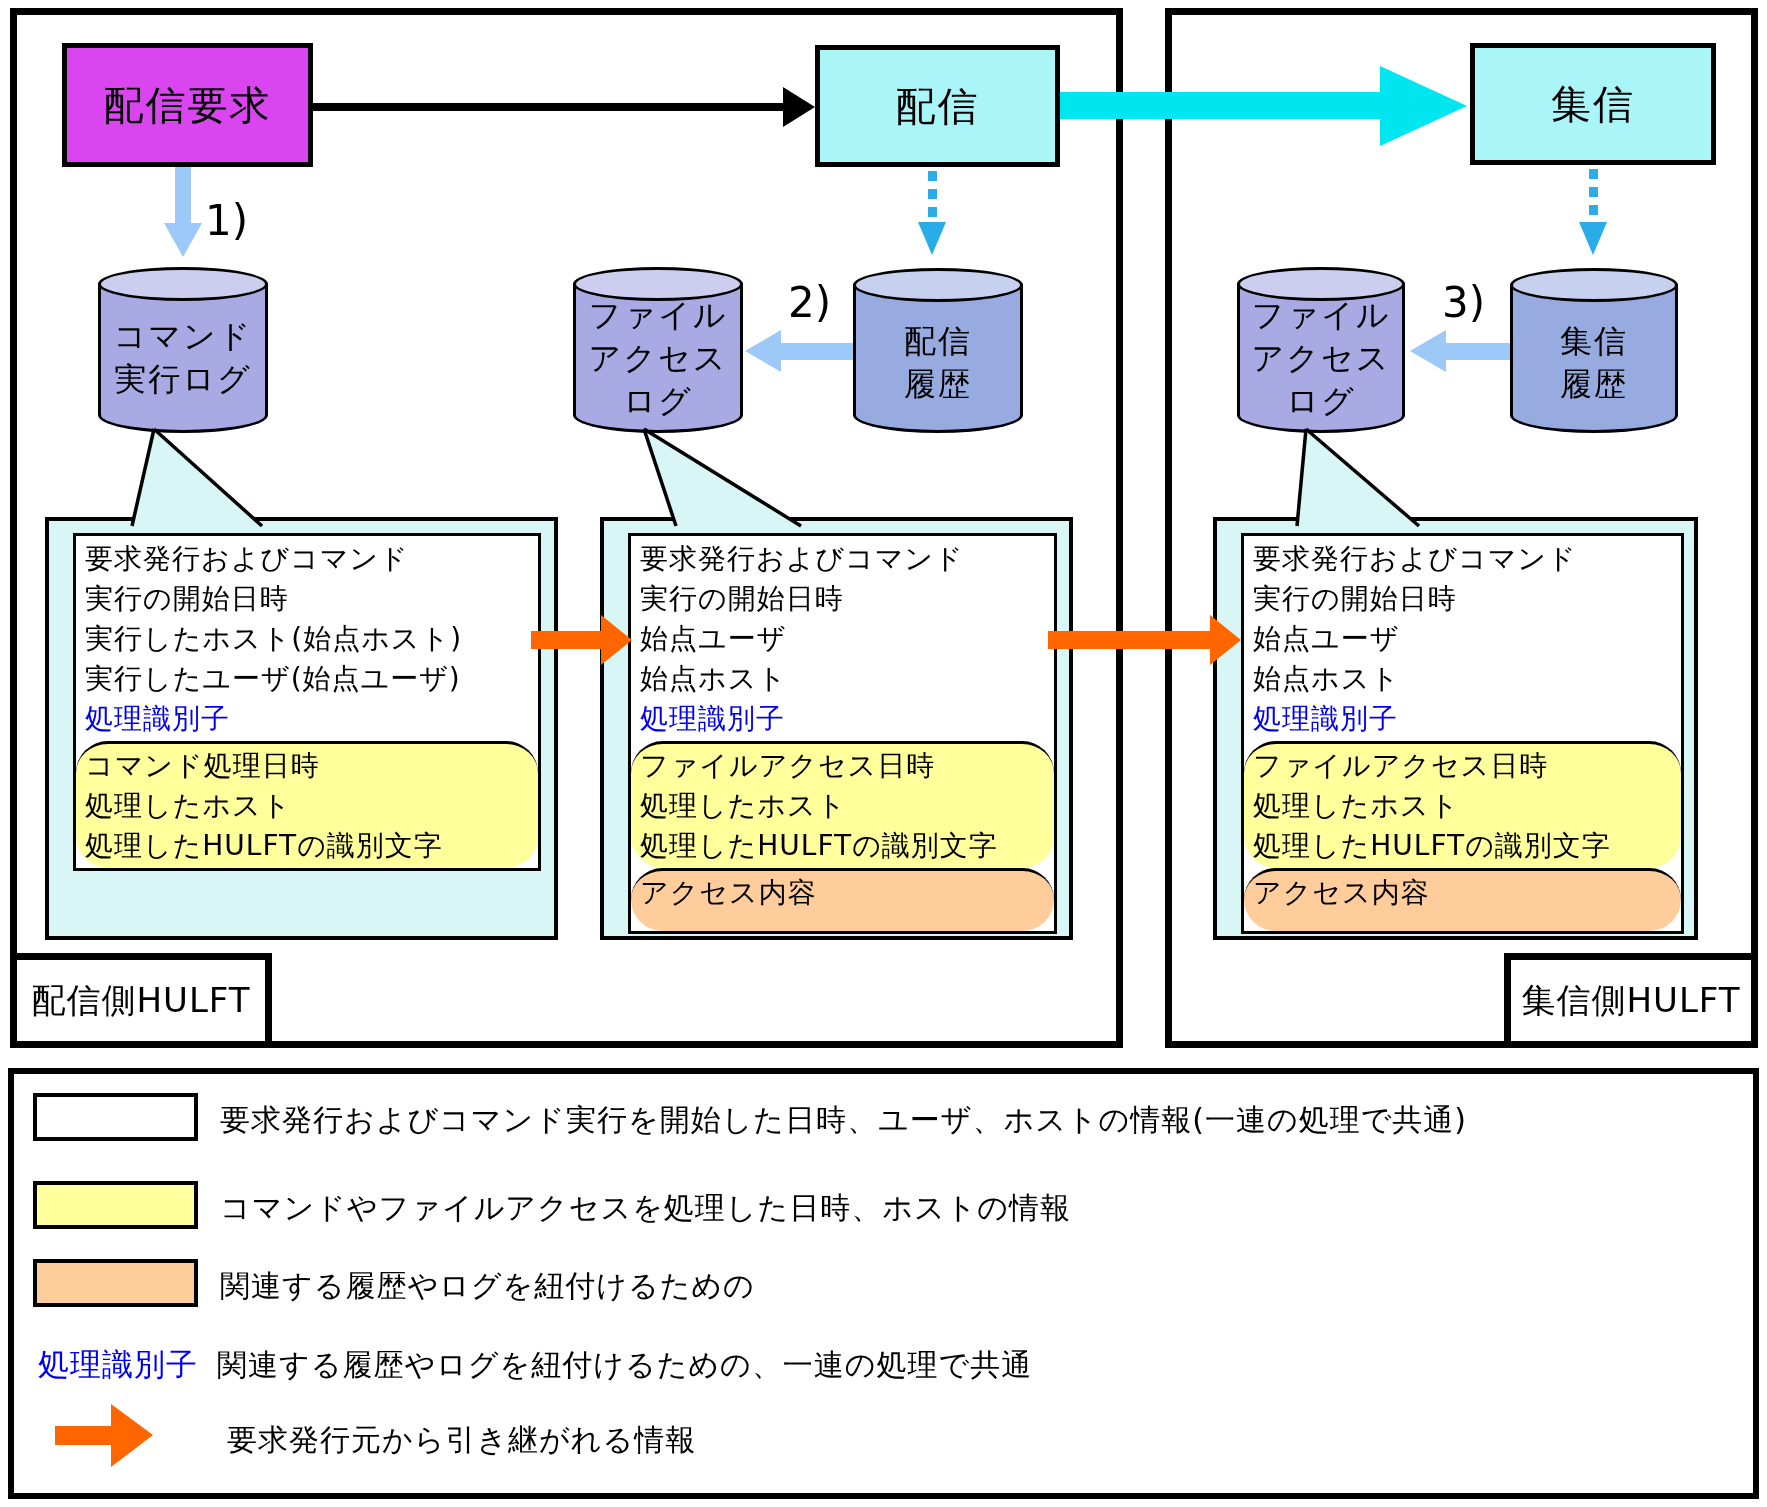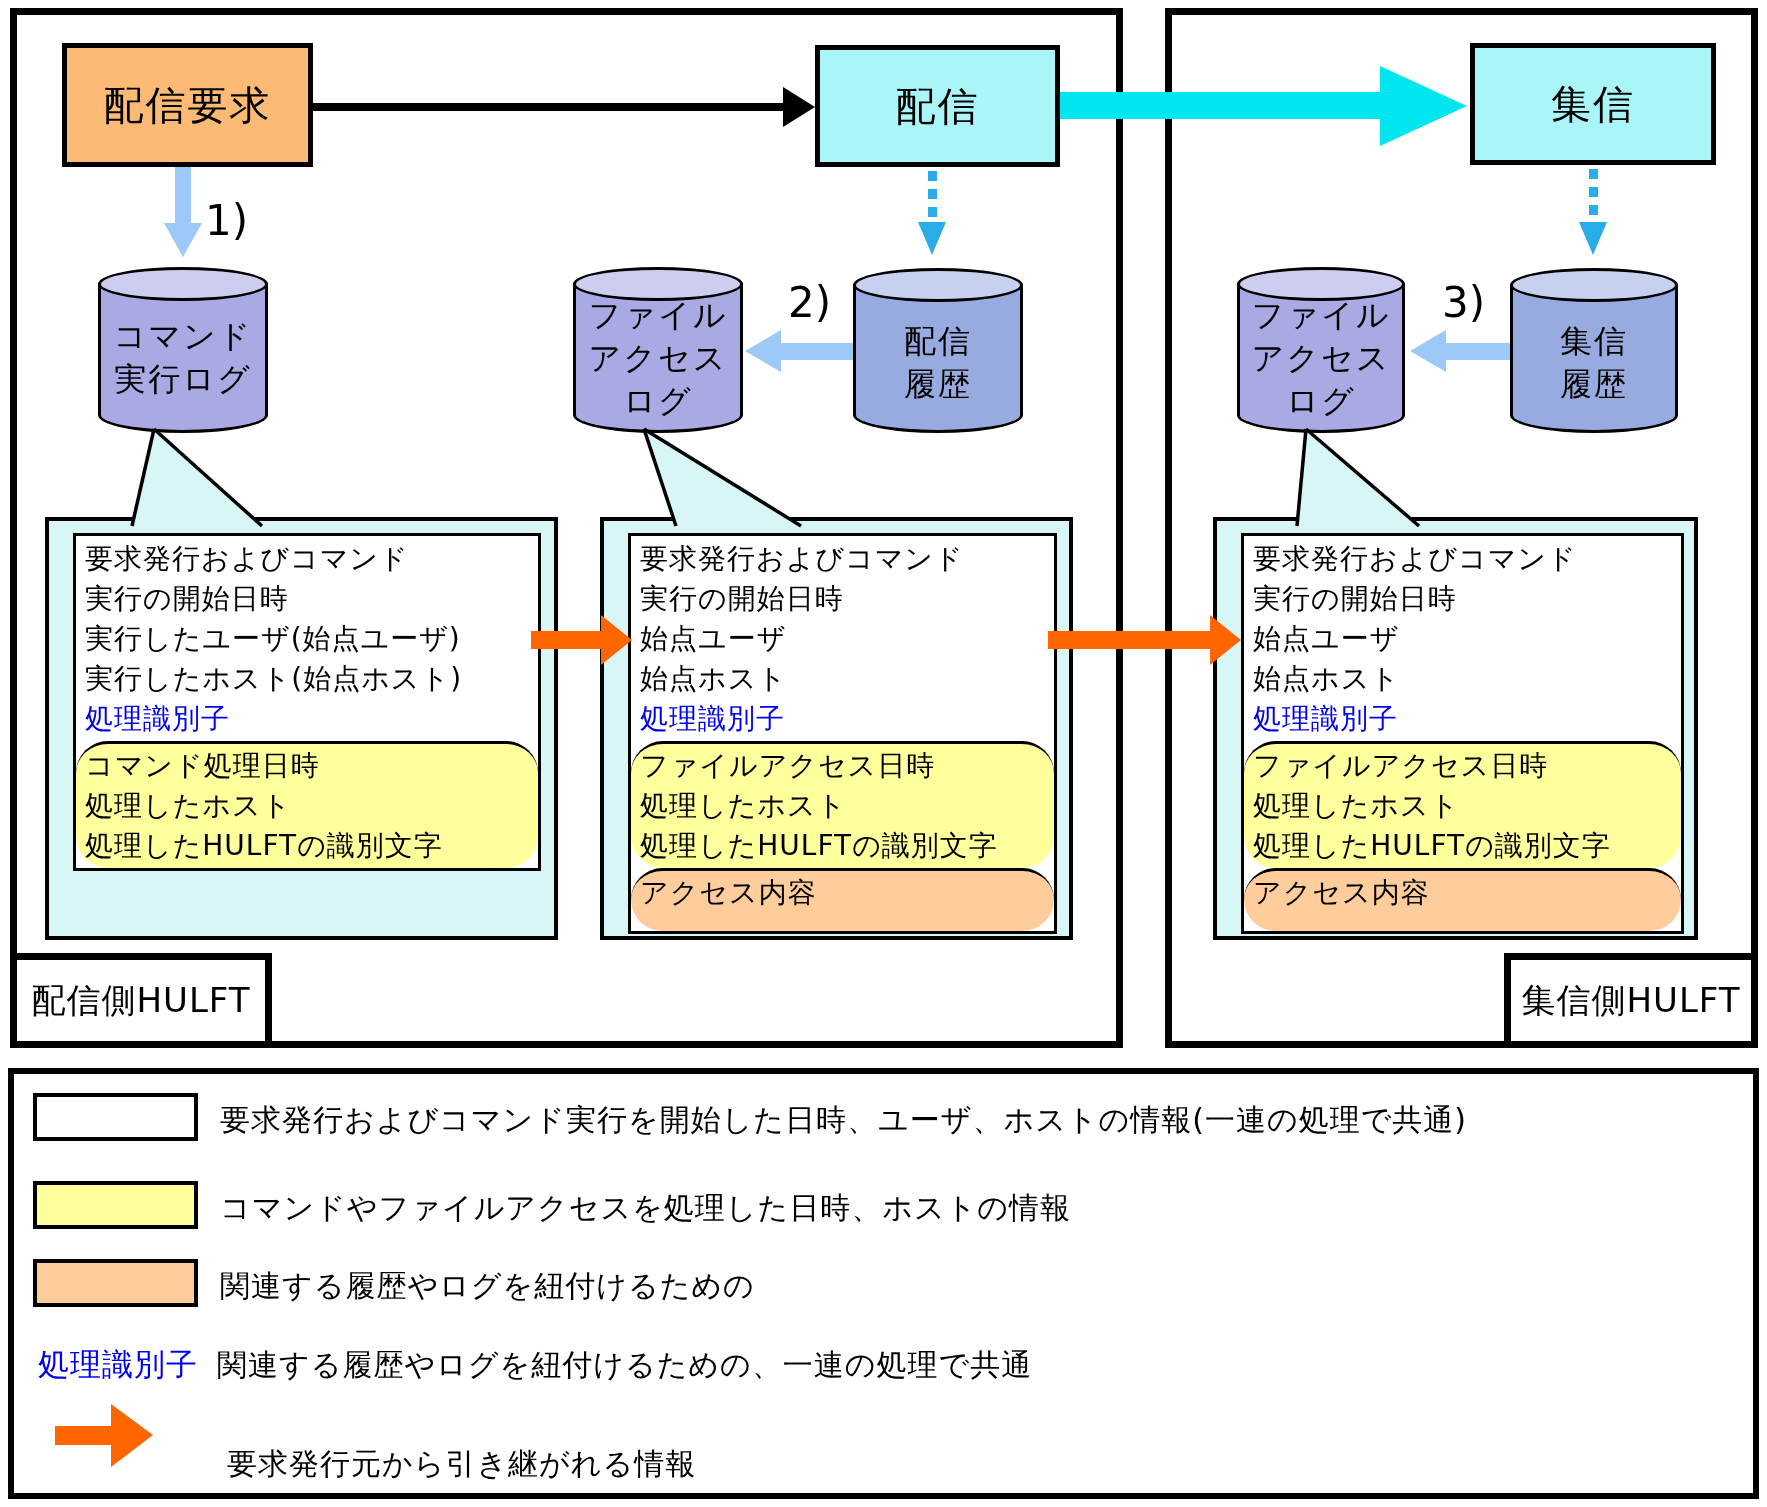--- a/index.html
+++ b/index.html
@@ -56,21 +56,21 @@
   .ltext{position:absolute;font-size:30px;letter-spacing:1px;white-space:nowrap;z-index:2;}
 </style>
 </head>
 <body>
 
 <div class="canvas">
 
   <div class="frame" style="left:10px;top:8px;width:1113px;height:1040px;"></div>
   <div class="frame" style="left:1165px;top:8px;width:593px;height:1040px;"></div>
 
-  <div class="pbox" style="left:62px;top:43px;width:251px;height:124px;background:#fdba74;">
+  <div class="pbox" style="left:62px;top:43px;width:251px;height:124px;background:#d946ef;">
     <span>配信要求</span>
   </div>
   <div class="pbox" style="left:815px;top:45px;width:245px;height:122px;background:#A9F5F8;">
     <span>配信</span>
   </div>
   <div class="pbox" style="left:1470px;top:43px;width:246px;height:122px;background:#A9F5F8;">
     <span>集信</span>
   </div>
 
   <div class="bar" style="left:313px;top:103px;width:472px;height:8px;background:#000;"></div>
@@ -146,22 +146,22 @@
   <div class="callout" style="left:45px;top:517px;width:513px;height:423px;">
     <svg class="tail" style="left:80px;width:140px;height:100px;" viewBox="0 0 140 100">
       <polygon points="25,0 3,97 133,97" fill="#D9F6F6"></polygon>
       <line x1="25" y1="0" x2="3" y2="97" stroke="#000" stroke-width="3.5"></line>
       <line x1="25" y1="0" x2="133" y2="97" stroke="#000" stroke-width="3.5"></line>
     </svg>
     <div class="ibox" style="width:462px;">
       <div class="sec sec-white">
         <div class="co-row">要求発行およびコマンド</div>
         <div class="co-row">実行の開始日時</div>
+        <div class="co-row">実行したホスト(始点ホスト)</div>
         <div class="co-row">実行したユーザ(始点ユーザ)</div>
-        <div class="co-row">実行したホスト(始点ホスト)</div>
         <div class="co-row id-blue">処理識別子</div>
       </div>
       <div class="sec sec-yellow">
         <div class="co-row">コマンド処理日時</div>
         <div class="co-row">処理したホスト</div>
         <div class="co-row">処理したHULFTの識別文字</div>
       </div>
     </div>
   </div>
 
@@ -242,15 +242,15 @@
   <div class="swatch" style="left:33px;top:1259px;width:165px;height:48px;background:#FFCC9C;"></div>
   <div class="ltext" style="left:220px;top:1266px;">関連する履歴やログを紐付けるための</div>
 
   <div class="ltext" style="left:38px;top:1344px;color:#0000EE;font-size:31px;">処理識別子</div>
   <div class="ltext" style="left:217px;top:1345px;">関連する履歴やログを紐付けるための、一連の処理で共通</div>
 
   <svg class="oarrow" style="left:55px;top:1404px;width:100px;height:63px;" viewBox="0 0 100 63">
     <rect x="0" y="22" width="56" height="19" fill="#FF6600"></rect>
     <polygon points="56,0 98,31 56,63" fill="#FF6600"></polygon>
   </svg>
-  <div class="ltext" style="left:227px;top:1420px;margin-top:24px;">要求発行元から引き継がれる情報</div>
+  <div class="ltext" style="left:227px;top:1420px;">要求発行元から引き継がれる情報</div>
 
 </div>
 
 </body></html>

